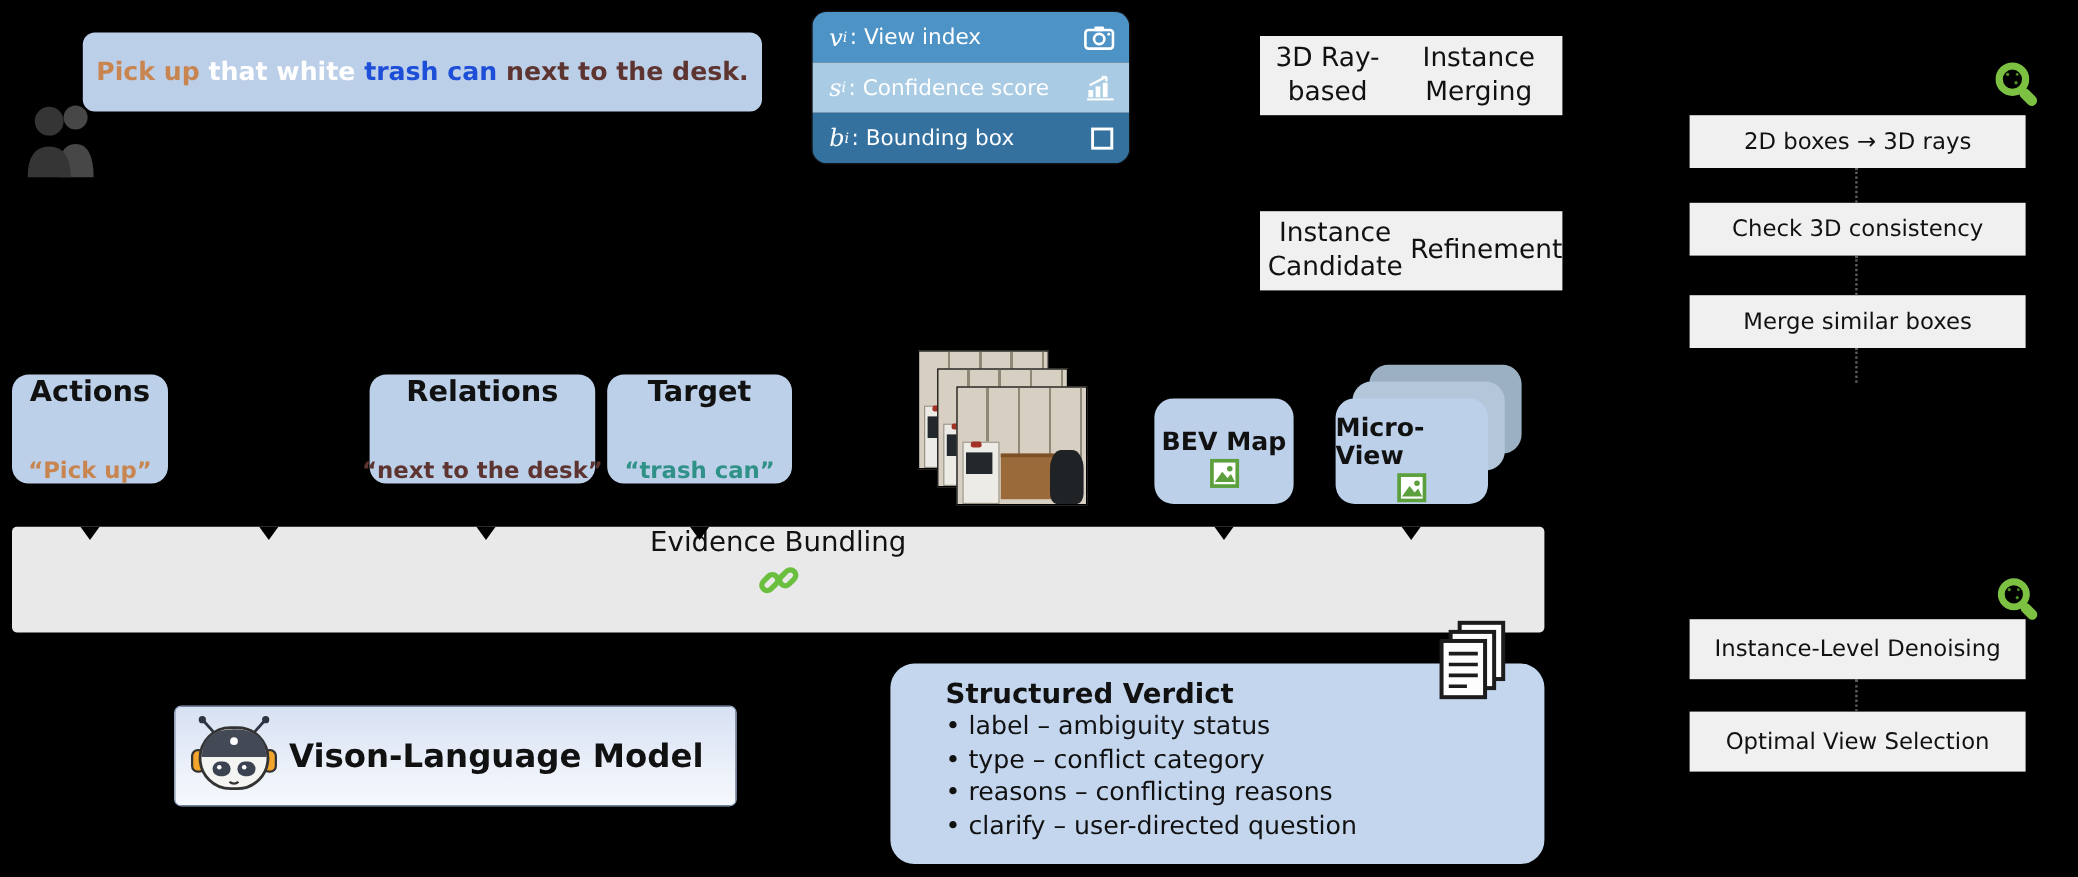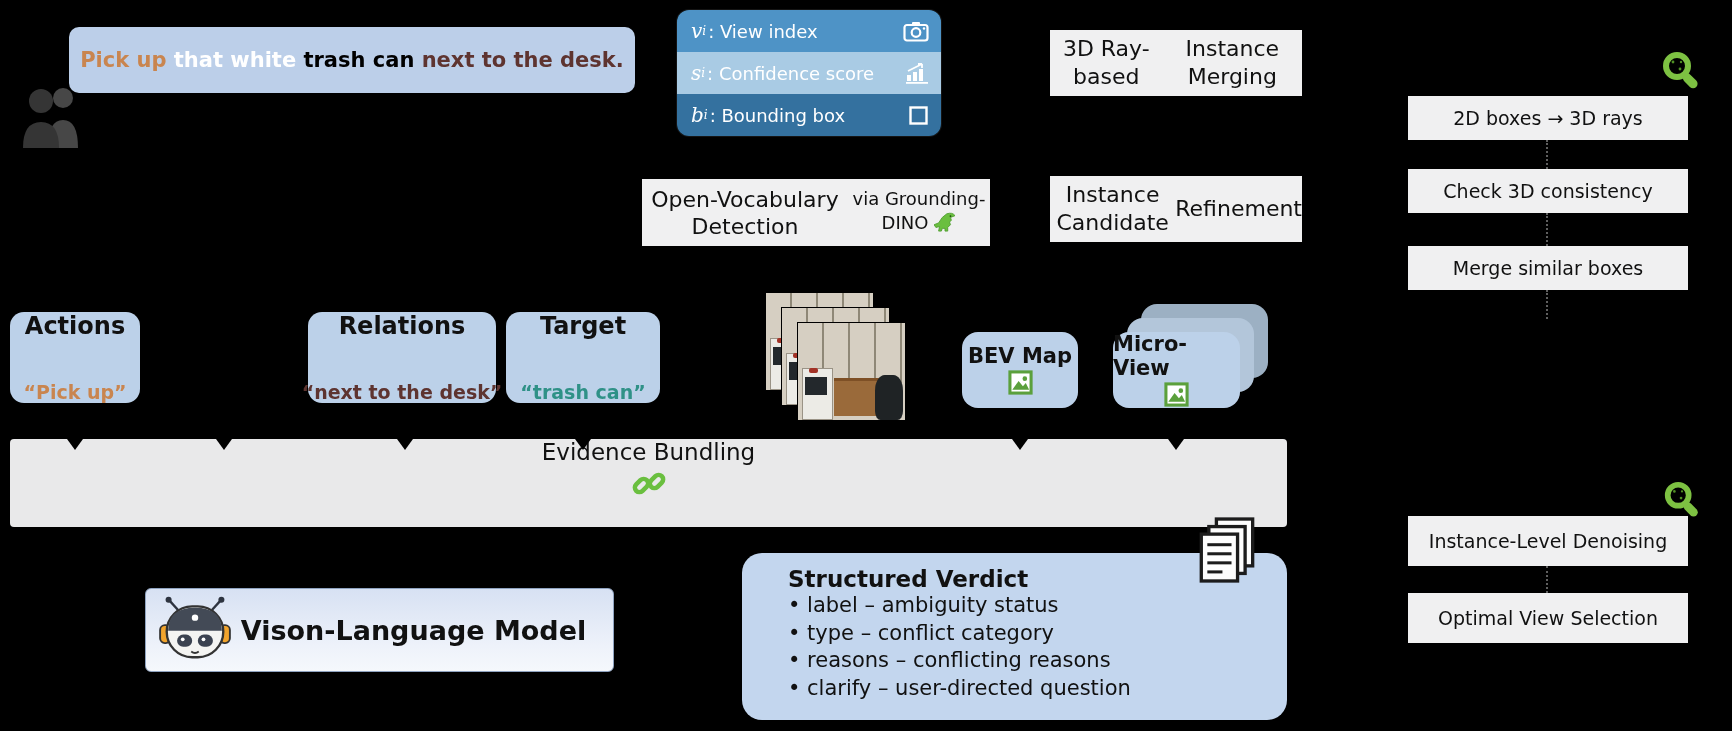--- a/index.html
+++ b/index.html
@@ -33,21 +33,21 @@
   .photo{position:absolute;width:107px;height:97px;background:#d6cfc2;border:1px solid #000;overflow:hidden;}
   .photo .wallseams{position:absolute;left:0;top:0;width:100%;height:62%;
      background:repeating-linear-gradient(90deg,rgba(125,118,100,0) 0 24px,rgba(125,118,100,.8) 24px 26px);}
   .photo .cabinet{position:absolute;left:4%;bottom:0;width:27%;height:52%;background:#ecebe6;border:1px solid #9a9386;}
   .photo .printer{position:absolute;left:7%;bottom:26%;width:20%;height:18%;background:#23282c;}
   .photo .reddot{position:absolute;left:10%;bottom:48%;width:9%;height:6%;background:#a33226;border-radius:2px;}
   .photo .desk{position:absolute;left:34%;bottom:4%;width:44%;height:36%;background:#9a6a3a;border-top:3px solid #7e5026;}
   .photo .chair{position:absolute;right:2%;bottom:0;width:26%;height:46%;background:#1f2325;border-radius:35% 35% 20% 20%;}
   
   .viewbox{position:absolute;background:#bcd1e9;border-radius:16px;display:flex;flex-direction:column;
-           align-items:center;justify-content:center;gap:2px;padding-top:2px;}
+           align-items:center;justify-content:center;gap:2px;padding-top:14px;}
   .viewbox .vtitle{font-size:21px;font-weight:600;color:#111;}
   .microcard{position:absolute;width:127px;height:74px;border-radius:16px;}
   
   .bar{position:absolute;left:10px;top:439px;width:1277px;height:88px;background:#e9e9ea;
        border-radius:4px;display:flex;flex-direction:column;align-items:center;gap:3px;}
   .bar-title{font-size:23px;color:#111;}
   .arrowhead{position:absolute;width:0;height:0;border-left:8px solid transparent;
              border-right:8px solid transparent;border-top:11px solid #000;z-index:3;}
   
   .vlm{position:absolute;left:145px;top:588px;width:455px;height:82px;border-radius:6px;
@@ -74,21 +74,21 @@
   <div class="abs" style="left:16px;top:82px;z-index:2;">
     <svg width="70" height="66" viewBox="0 0 70 66">
       <circle cx="47" cy="16" r="10" fill="#474747"></circle>
       <path d="M32 66 Q32 38 47 38 Q62 38 62 66 Z" fill="#474747"></path>
       <circle cx="25" cy="19" r="12" fill="#353535"></circle>
       <path d="M7 66 Q7 40 25 40 Q43 40 43 66 Z" fill="#353535"></path>
     </svg>
   </div>
 
   <div class="bubble">
-    <span class="seg"><span style="color: rgb(201, 133, 79);">Pick up </span><span style="color: rgb(255, 255, 255);">that white </span><span style="color: #000000;">trash can </span><span style="color: rgb(94, 52, 48);">next to the desk.</span></span>
+    <span class="seg"><span style="color: rgb(201, 133, 79);">Pick up </span><span style="color: rgb(255, 255, 255);">that white </span><span style="color: #1d4ed8;">trash can </span><span style="color: rgb(94, 52, 48);">next to the desk.</span></span>
   </div>
 
   <div class="legend">
     <div class="legend-row" style="background:#4e93c6;">
       <span class="sym">v</span>
         <span class="sub">i</span>
         <span class="lbl">: View index</span>
       <span class="licon">
         <svg width="26" height="21" viewBox="0 0 26 21">
             <rect x="9" y="1" width="8" height="4" rx="1" fill="#fff"></rect>
@@ -146,29 +146,20 @@
     <div>Check 3D consistency</div>
   </div>
   <div class="whitebox step" style="top:246px;">
     <div>Merge similar boxes</div>
   </div>
   <div class="vconn" style="top:140px;height:29px;"></div>
   <div class="vconn" style="top:213px;height:33px;"></div>
   <div class="vconn" style="top:290px;height:29px;"></div>
 
 
-  <div class="whitebox" style="left:642px;top:179px;width:348px;height:67px;">
-    <div style="font-size:22px;line-height:27px;">Open-Vocabulary Detection</div>
-    <div style="font-size:18px;line-height:24px;">
-      <span>via Grounding-DINO</span><span class="icon-inline"><svg width="22" height="20" viewBox="0 0 24 22">
-            <path d="M14 2 q6 -2 9 2 l-5 2 1 3 -2 2 1 3 -3 3 0 4 -3 0 0 -3 -3 0 -1 3 -3 0 1 -5 -4 1 -2 -3 5 -2 4 -6 z" fill="#6abf3f" stroke="#4f9e2f" stroke-width="1"></path>
-            <circle cx="18" cy="4.5" r="1" fill="#1d4d0d"></circle>
-          </svg></span>
-    </div>
-  </div>
 
   <div class="whitebox" style="left:1050px;top:176px;width:252px;height:66px;">
     <div class="wb-l1">Instance Candidate</div>
     <div class="wb-l2">Refinement</div>
   </div>
 
   <div class="pbox" style="left:10px;width:130px;">
     <div class="ptitle">Actions</div>
     <div class="pquote"><span style="color: rgb(201, 133, 79);">“Pick up”</span></div>
   </div>

